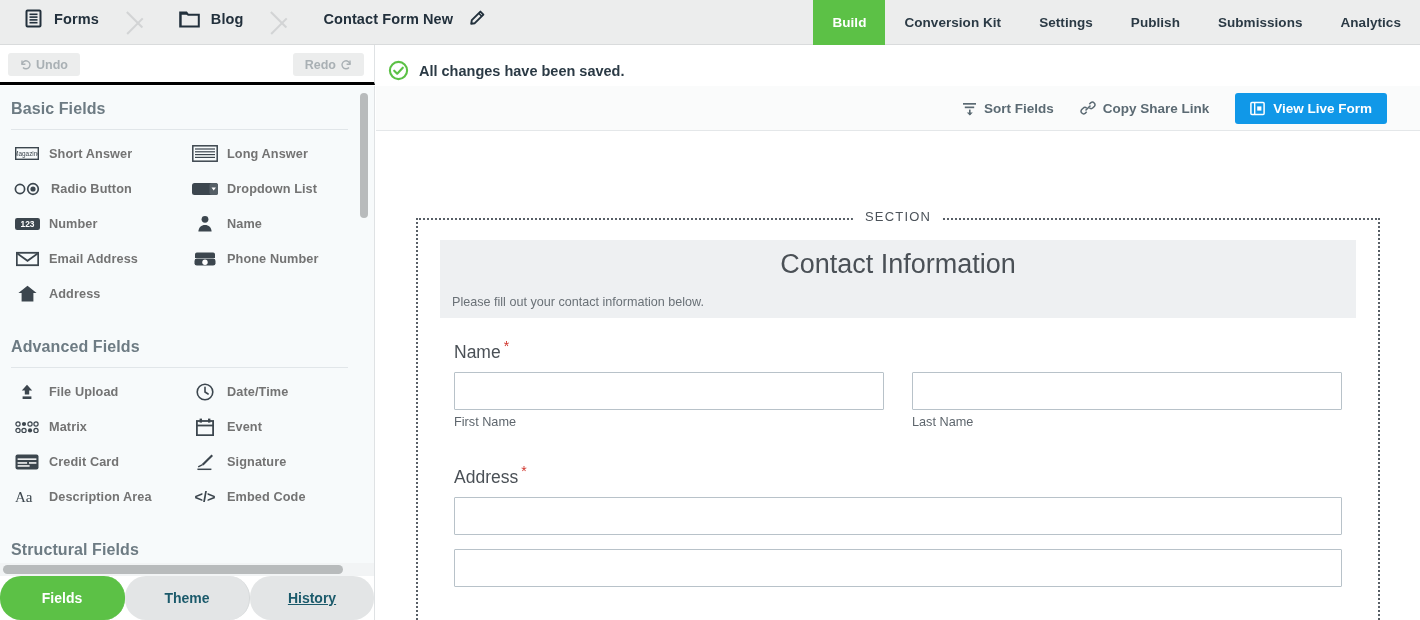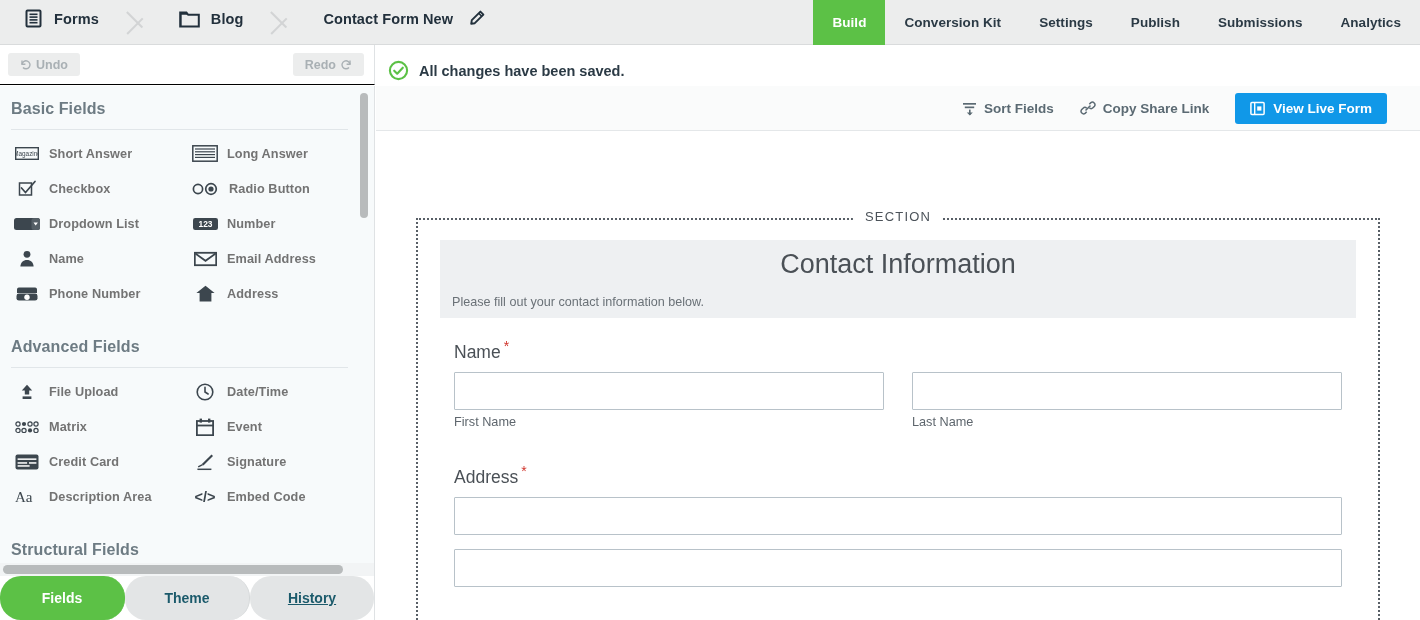--- a/index.html
+++ b/index.html
@@ -44,21 +44,21 @@
   .nav-tab {
     height: 45px; display: flex; align-items: center; padding: 0 19px;
     font-size: 13.5px; font-weight: bold; color: #2b3a45; cursor: pointer;
     letter-spacing: .05px; white-space: nowrap;
   }
   .nav-tab.active { background: #5cc146; color: #ffffff; }
 
   
   .undobar {
     position: absolute; left: 0; top: 45px; width: 375px; height: 40px;
-    background: #ffffff; border-right: 1px solid #dfe2e4; border-bottom: 1px solid #000000; text-align: right;
+    background: #ffffff; border-right: 1px solid #dfe2e4; border-bottom: 3px solid #000000; text-align: right;
   }
   .ubtn {
     position: absolute; top: 8px; height: 23px; border-radius: 3px;
     background: #eceded; color: #a9b0b4; font-size: 12.5px; font-weight: bold;
     display: flex; align-items: center; justify-content: center; gap: 5px;
     padding: 0 12px; cursor: default; user-select: none;
   }
   .ubtn.undo { left: 8px; }
   .ubtn.redo { right: 10px; }
 
@@ -308,29 +308,20 @@
               <rect x="0.8" y="0.8" width="24.4" height="15.4" fill="none" stroke="#3c464e" stroke-width="1.5"></rect>
               <rect x="3" y="3.4" width="20" height="1.2" fill="#3c464e"></rect>
               <rect x="3" y="6.2" width="20" height="1.2" fill="#3c464e"></rect>
               <rect x="3" y="9" width="20" height="1.2" fill="#3c464e"></rect>
               <rect x="3" y="11.8" width="20" height="1.2" fill="#3c464e"></rect>
             </svg>
           </span>
           <span class="field-label">Long Answer</span>
         </div>
 
-        <div class="field-item">
-          <span class="fi-ic">
-            <svg width="19" height="18" viewBox="0 0 19 18">
-              <rect x="1.5" y="3" width="12" height="12" fill="none" stroke="#3c464e" stroke-width="1.5"></rect>
-              <path d="M3.5 8l4 4.5L17 1.5" fill="none" stroke="#3c464e" stroke-width="1.7" stroke-linecap="round"></path>
-            </svg>
-          </span>
-          <span class="field-label">Checkbox</span>
-        </div>
 
         <div class="field-item">
           <span class="fi-ic" style="width:28px;">
             <svg width="28" height="14" viewBox="0 0 28 14">
               <circle cx="6" cy="7" r="4.6" fill="none" stroke="#3c464e" stroke-width="1.7"></circle>
               <circle cx="19" cy="7" r="5.3" fill="none" stroke="#3c464e" stroke-width="1.7"></circle>
               <circle cx="19" cy="7" r="2.6" fill="#3c464e"></circle>
             </svg>
           </span>
           <span class="field-label">Radio Button</span>

